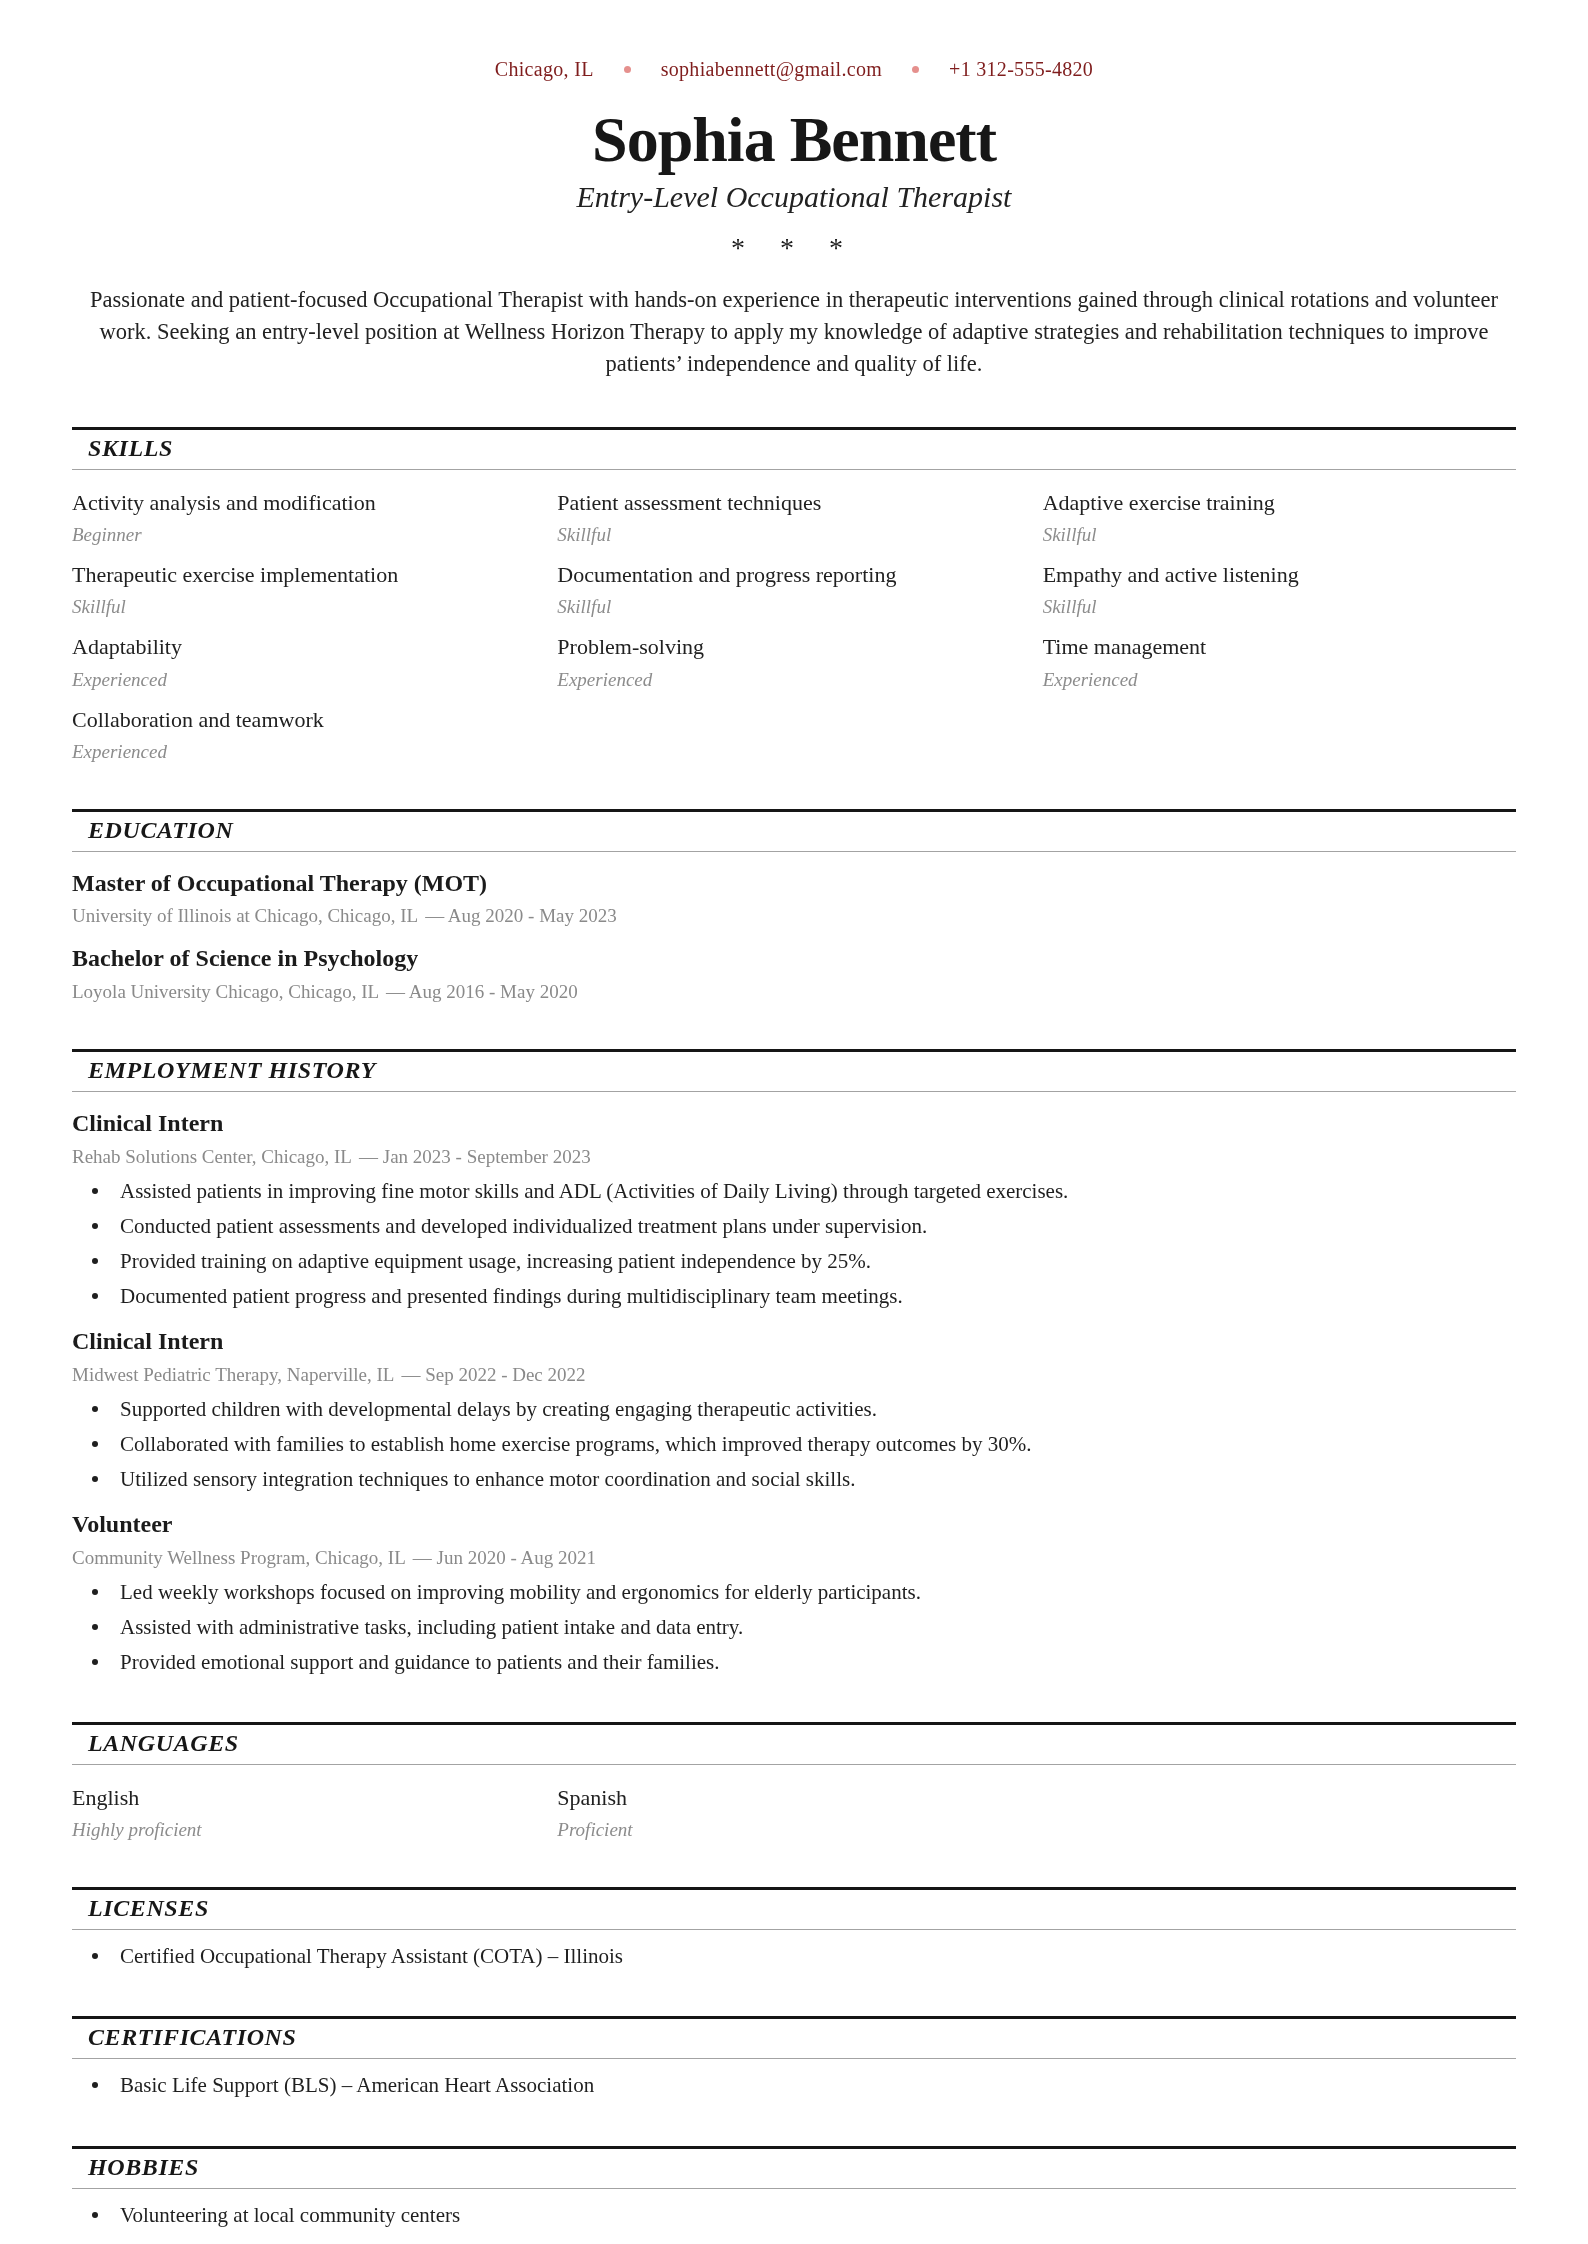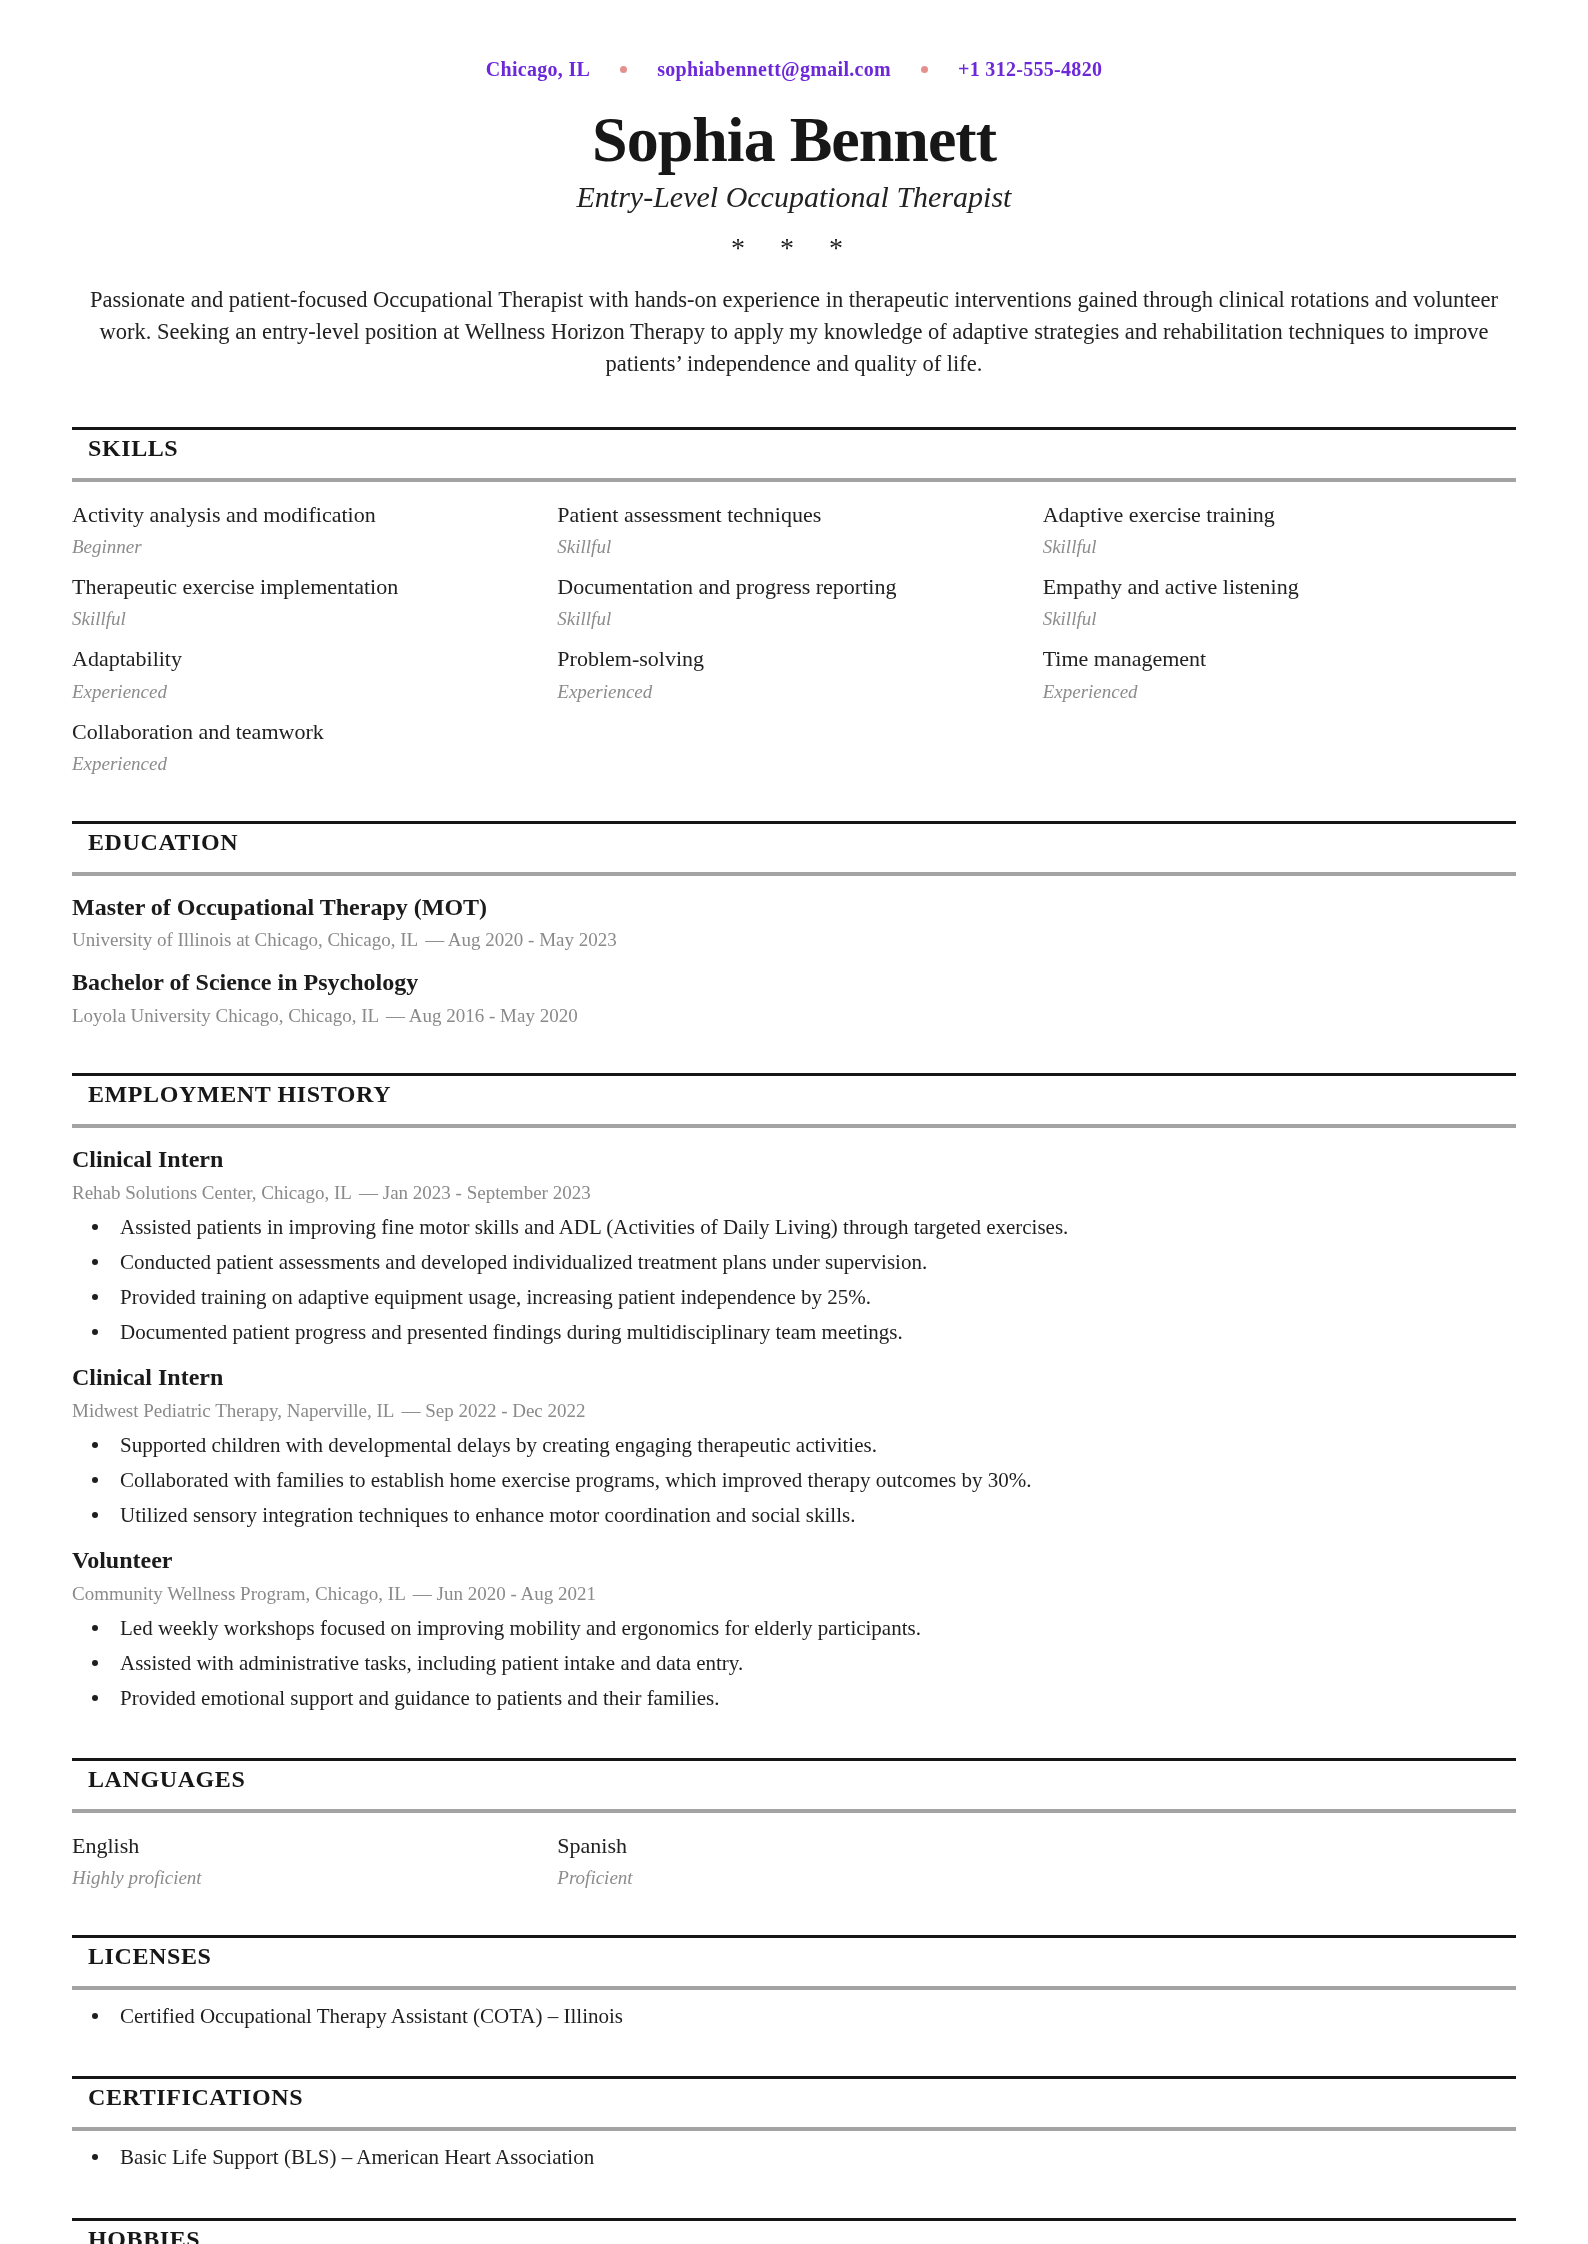--- a/index.html
+++ b/index.html
@@ -9,23 +9,22 @@
     overflow: hidden;
     font-family: "Liberation Serif", "DejaVu Serif", serif;
     color: #1e1e1e;
   }
   .page { padding: 58px 72px 40px 72px; }
 
   
   .contact-line {
     text-align: center;
     font-size: 20px;
-    color: #6d28d9;
+    color: #7f1d1d;
     letter-spacing: 0.3px;
-    font-weight: bold;
   }
   .contact-line .dot {
     display: inline-block;
     width: 7px; height: 7px;
     border-radius: 50%;
     background: #e5908d;
     margin: 0 30px;
     vertical-align: middle;
     position: relative; top: -2px;
   }
@@ -58,22 +57,23 @@
     line-height: 1.43;
     color: #222222;
     max-width: 1420px;
     margin: 0 auto;
   }
 
   
   section { margin-top: 46px; }
   .sec-head {
     border-top: 3px solid #161616;
-    border-bottom: 4px solid #a3a3a3;
-    padding: 5px 0 16px 16px;
+    border-bottom: 1px solid #a3a3a3;
+    padding: 5px 0 7px 16px;
+    font-style: italic;
   }
   .sec-head h2 {
     font-size: 24px;
     font-weight: 700;
     letter-spacing: 0.6px;
     color: #171717;
   }
 
   
   .grid-3 {

